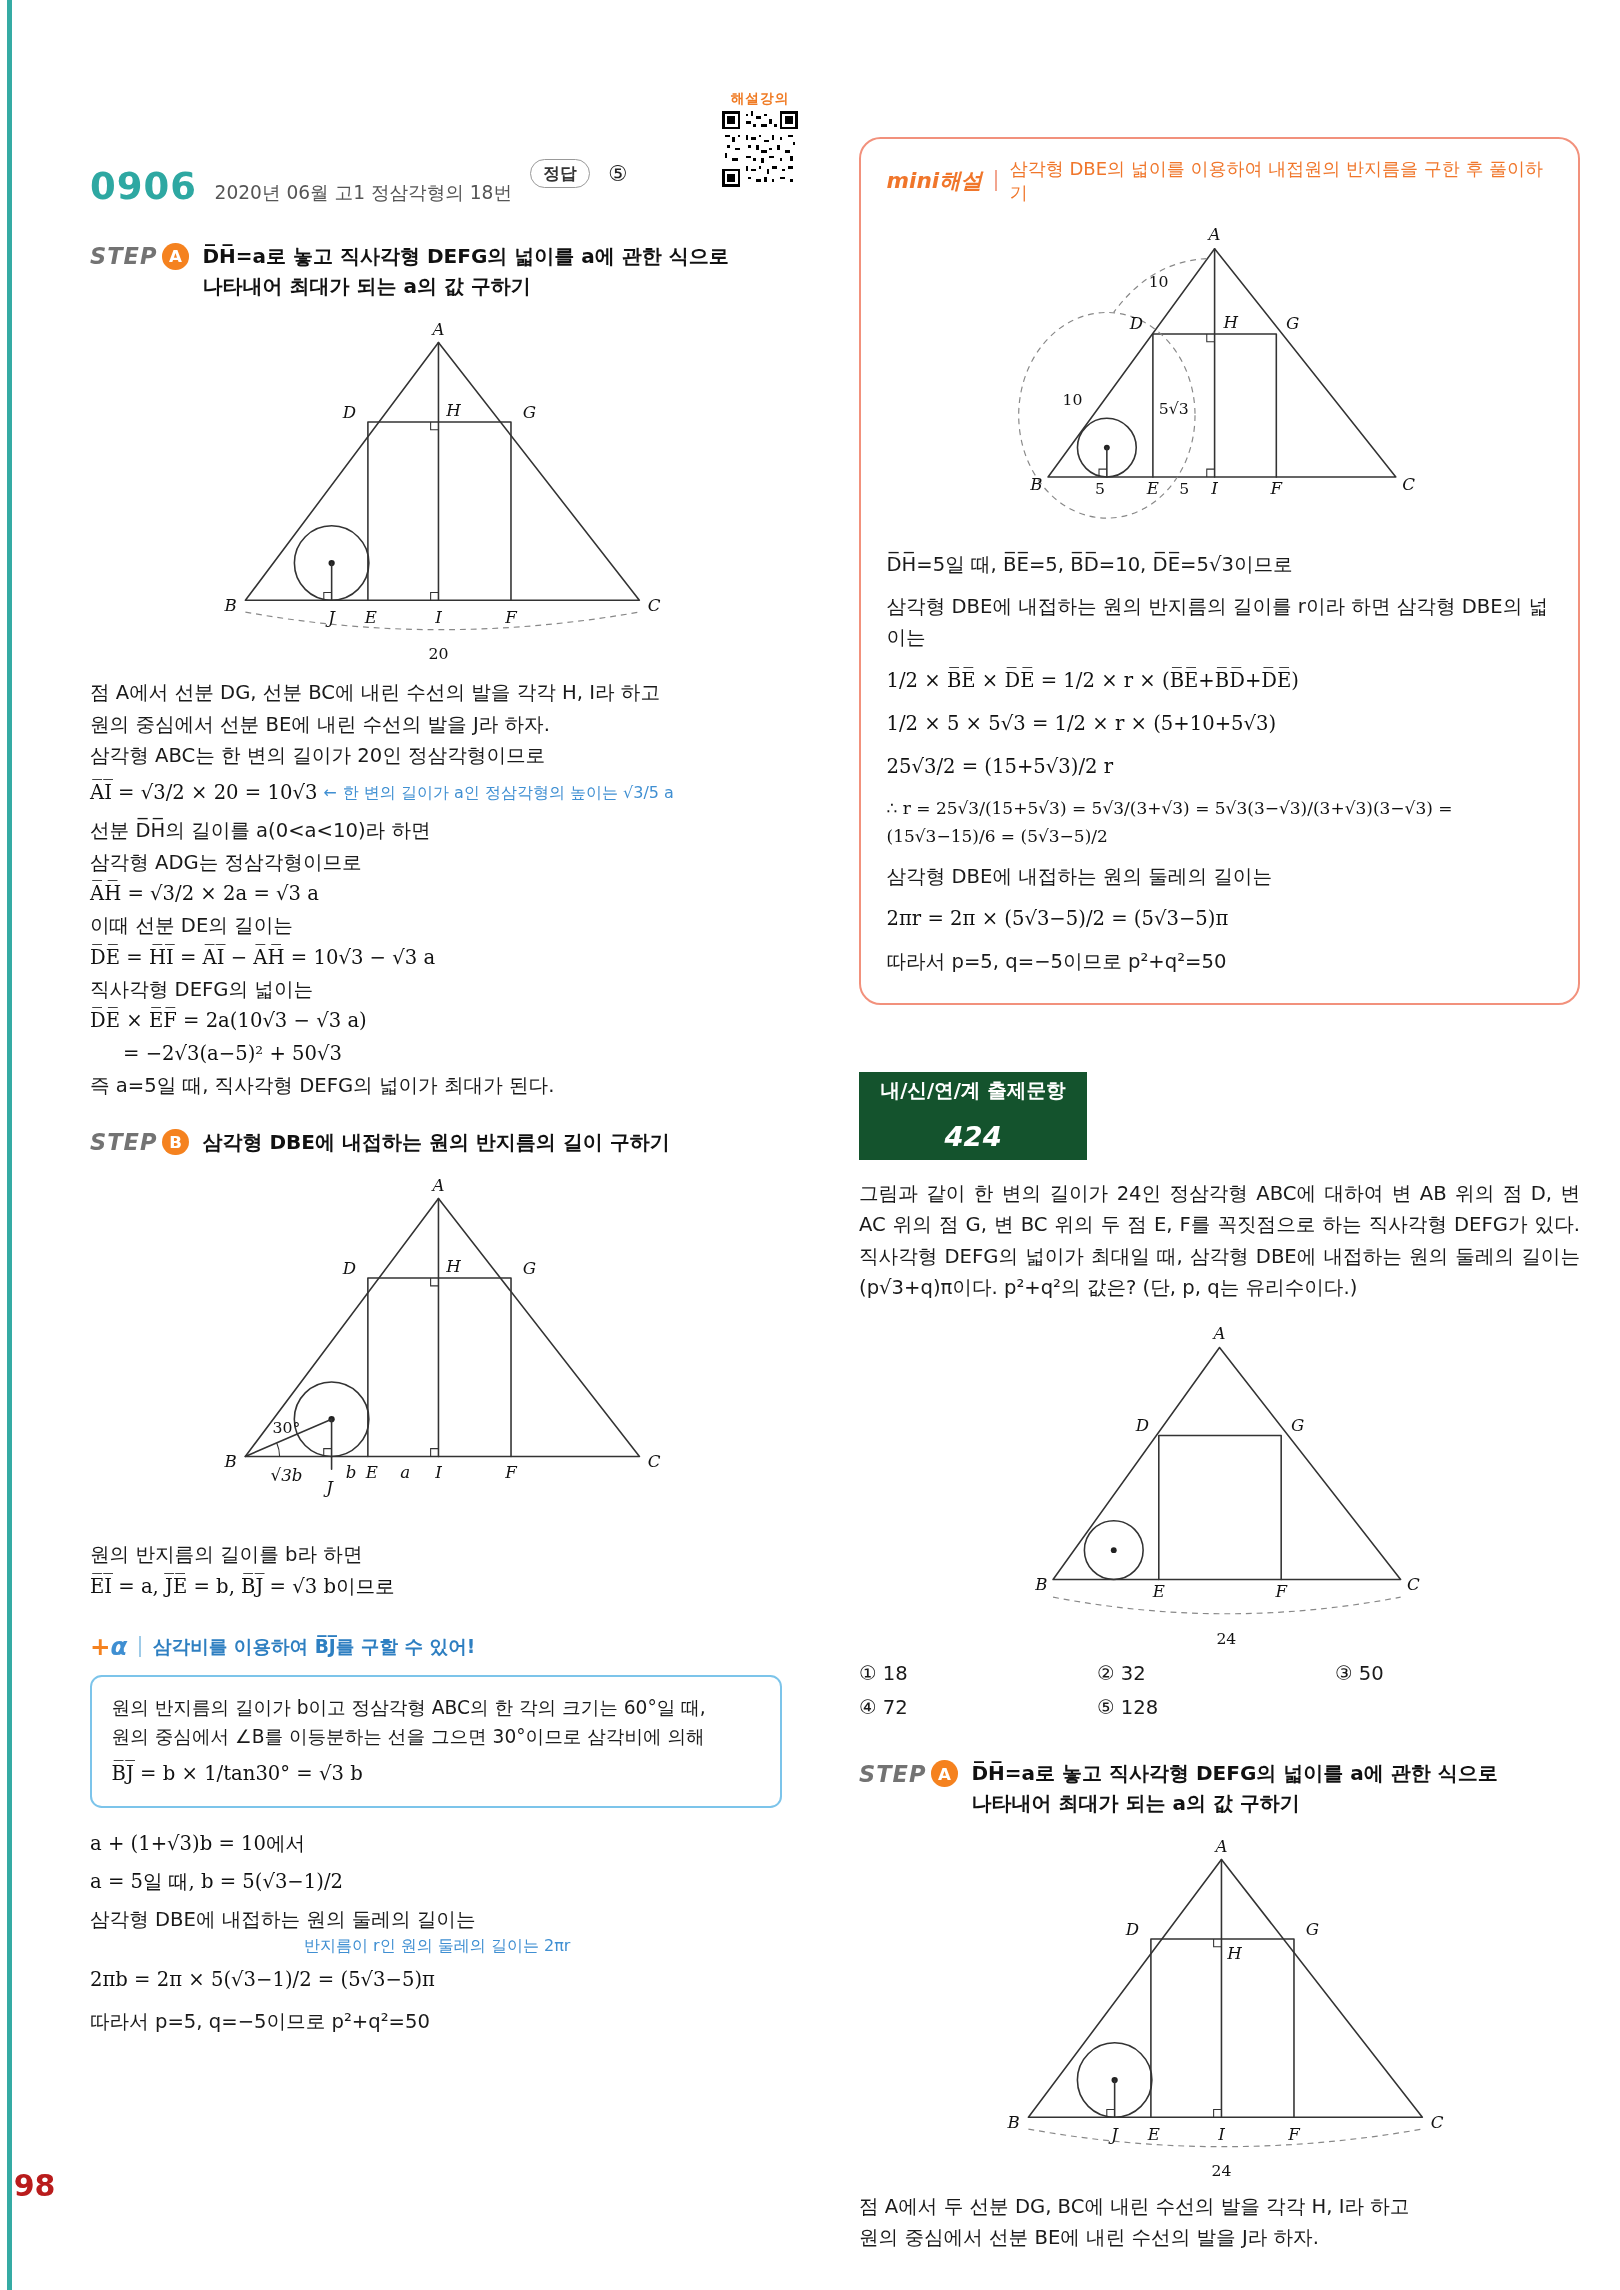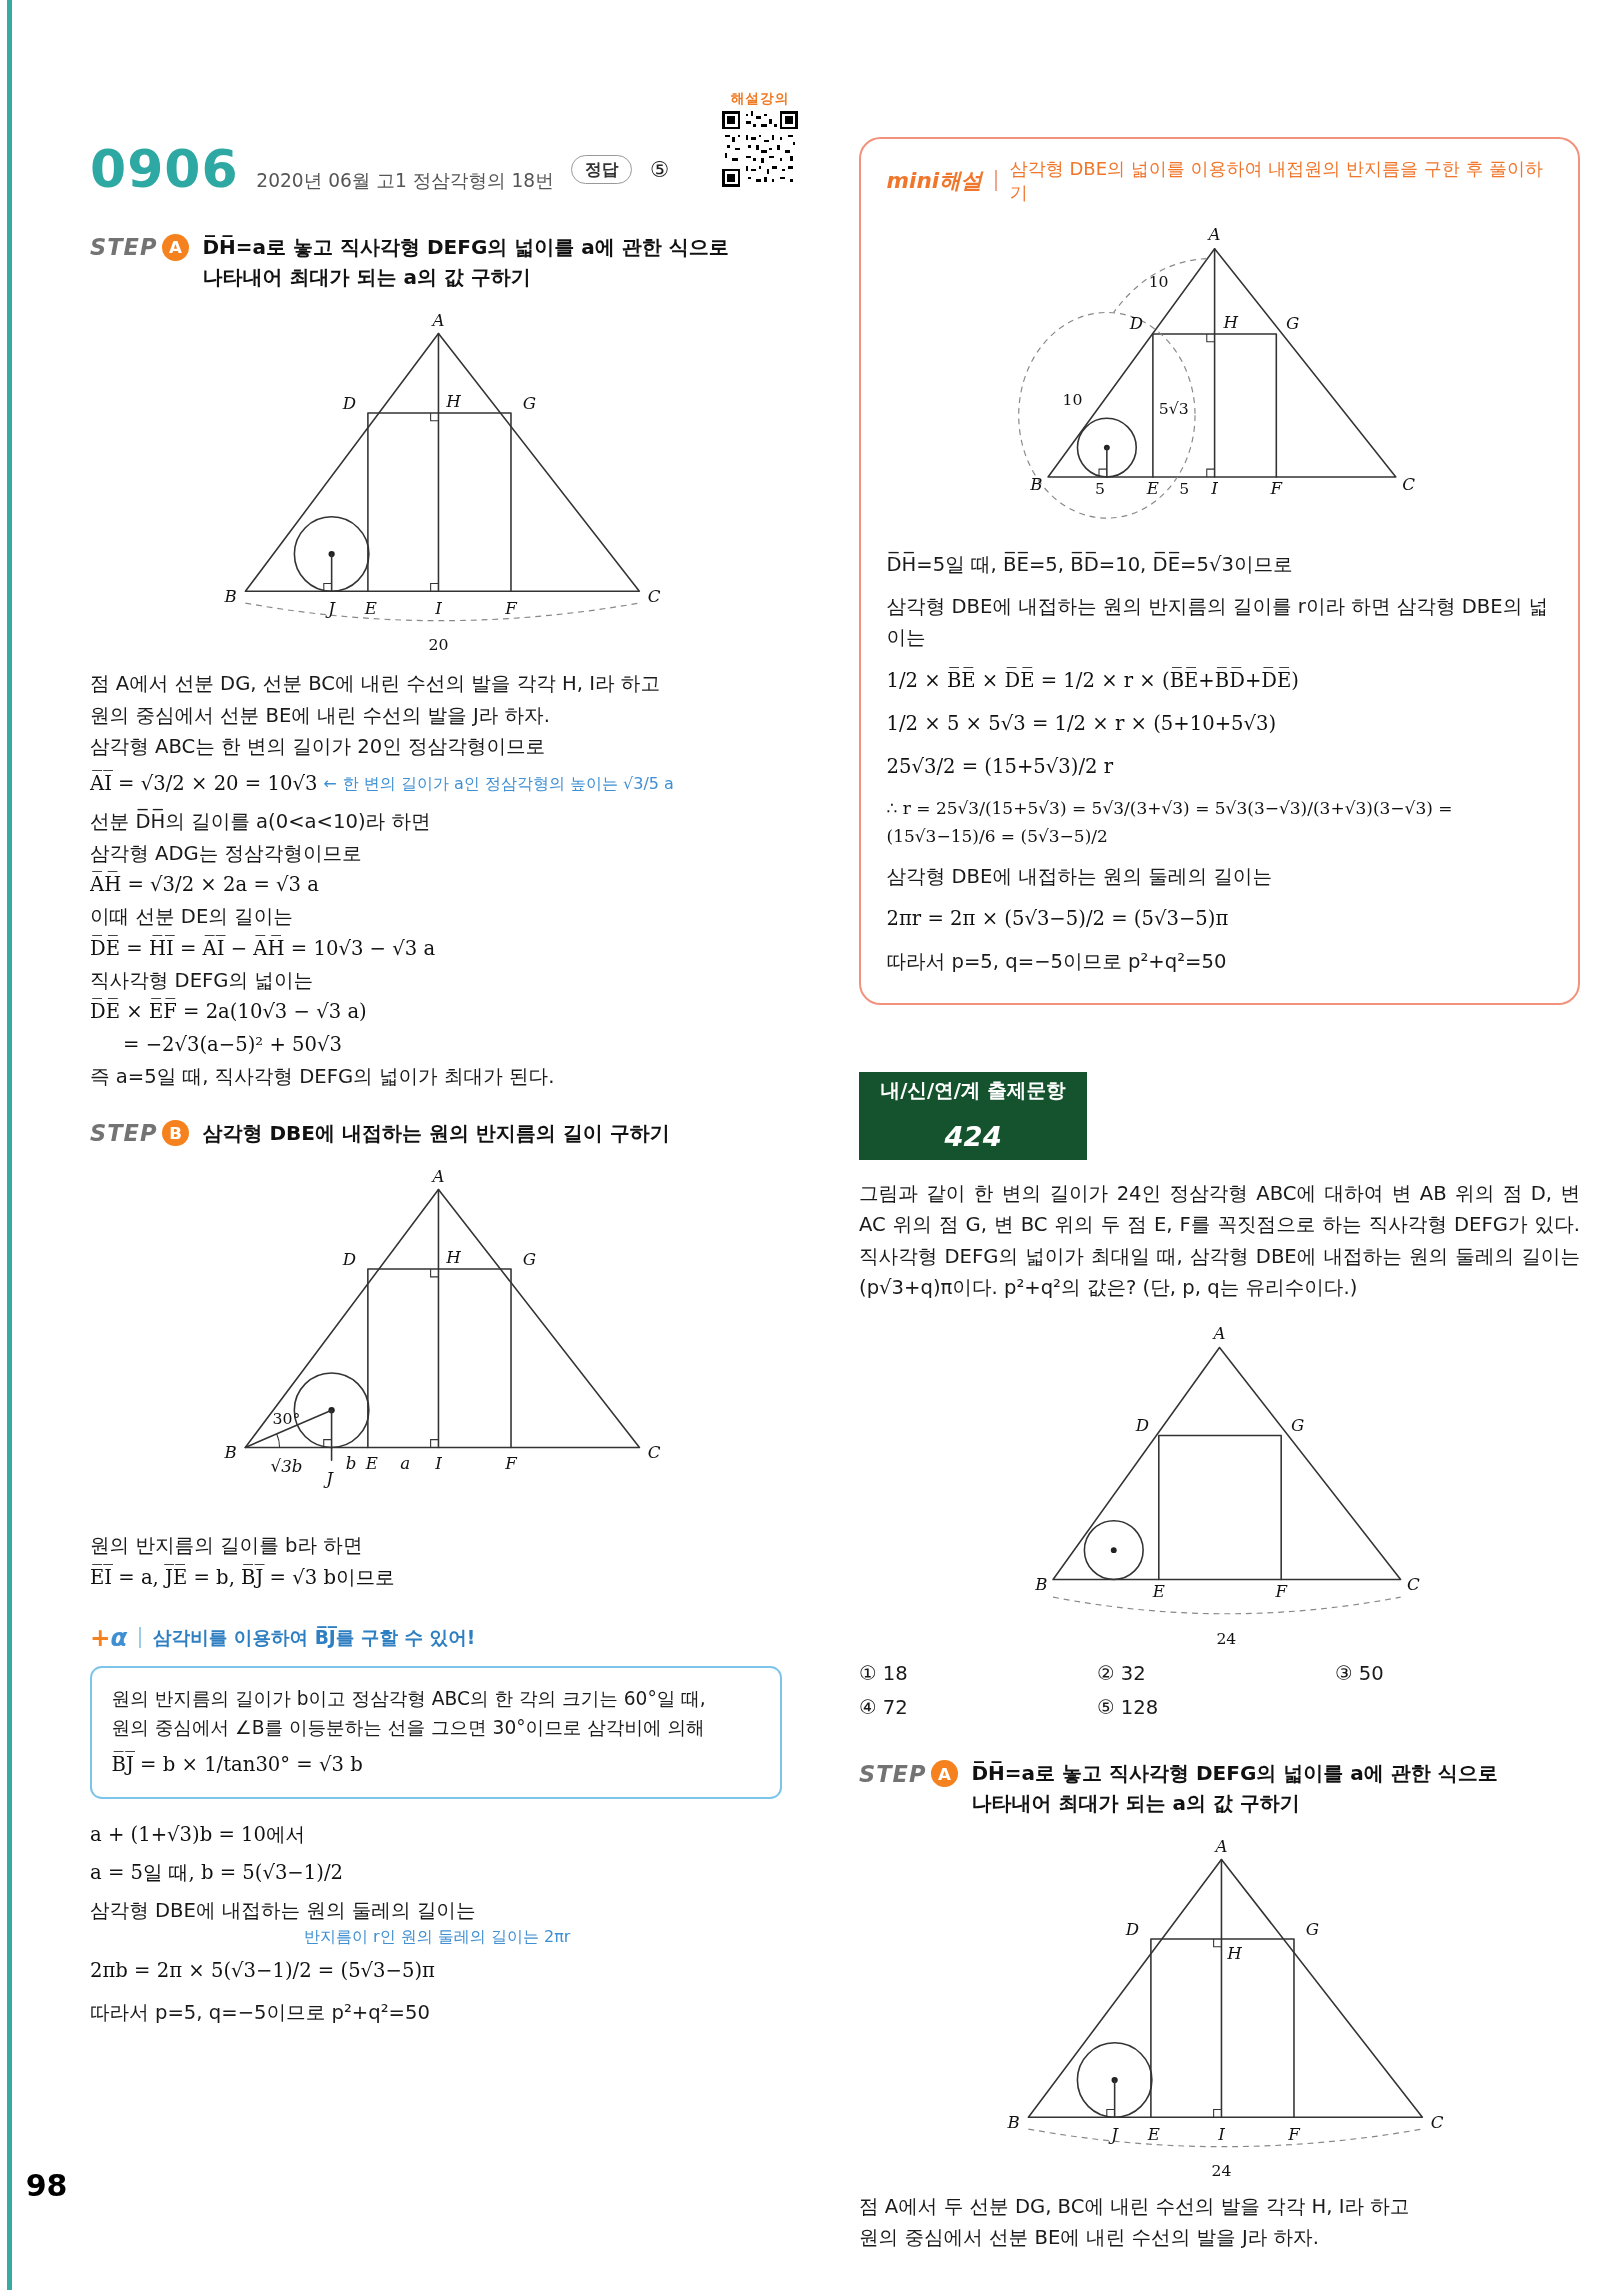--- a/index.html
+++ b/index.html
@@ -1,26 +1,26 @@
 <!DOCTYPE html>
 <html><head>
 <meta charset="utf-8">
 <style>
   * { box-sizing: border-box; margin: 0; padding: 0; }
   body { margin:0; background:#e8e8e8; font-family:"DejaVu Sans", sans-serif; }
   .page { position:relative; width:1620px; height:2291px; background:#ffffff; overflow:hidden; }
   .rule { position:absolute; left:6.9px; top:0; width:4.9px; height:100%; background:#35aba4; }
-  .pagenum { position:absolute; left:13.7px; top:2168px; font-size:30px; font-weight:bold; color:#000000;margin-left:12px; }
+  .pagenum { position:absolute; left:13.7px; top:2168px; font-size:30px; font-weight:bold; color:#b91c1c; }
 
   .col-left  { position:absolute; left:90px;  top:139px; width:692px; }
   .col-right { position:absolute; left:859px; top:137px; width:721px; }
 
   
   .hdr { display:flex; align-items:baseline; gap:17.6px; }
-  .hdr-num { color:#2ea8a2; font-size:52px; font-weight:bold; letter-spacing:1px; }
+  .hdr-num { color:#2ea8a2; font-size:37px; font-weight:bold; letter-spacing:1px;margin-top:26px; }
   .hdr-src { color:#555; font-size:18.6px; }
   .answer-pill { border:1.6px solid #999; border-radius:15.7px; padding:2px 12.7px; font-size:16.7px; font-weight:bold; color:#333; align-self:center; }
   .answer-num { font-size:21.6px; color:#222; align-self:center; }
   .qr-wrap { position:absolute; left:629px; top:-49px; width:82px; text-align:center; }
   .qr-label { color:#f07b24; font-size:13.7px; font-weight:bold; margin-bottom:2.9px; letter-spacing:1px; }
 
   
   .step-row { display:flex; align-items:flex-start; gap:13.7px; margin-top:33px; }
   .step-badge { display:flex; align-items:center; gap:4.9px; padding-top:2px; }
   .step-word { color:#737373; font-weight:bold; font-style:italic; font-size:22.5px; letter-spacing:1px; }

